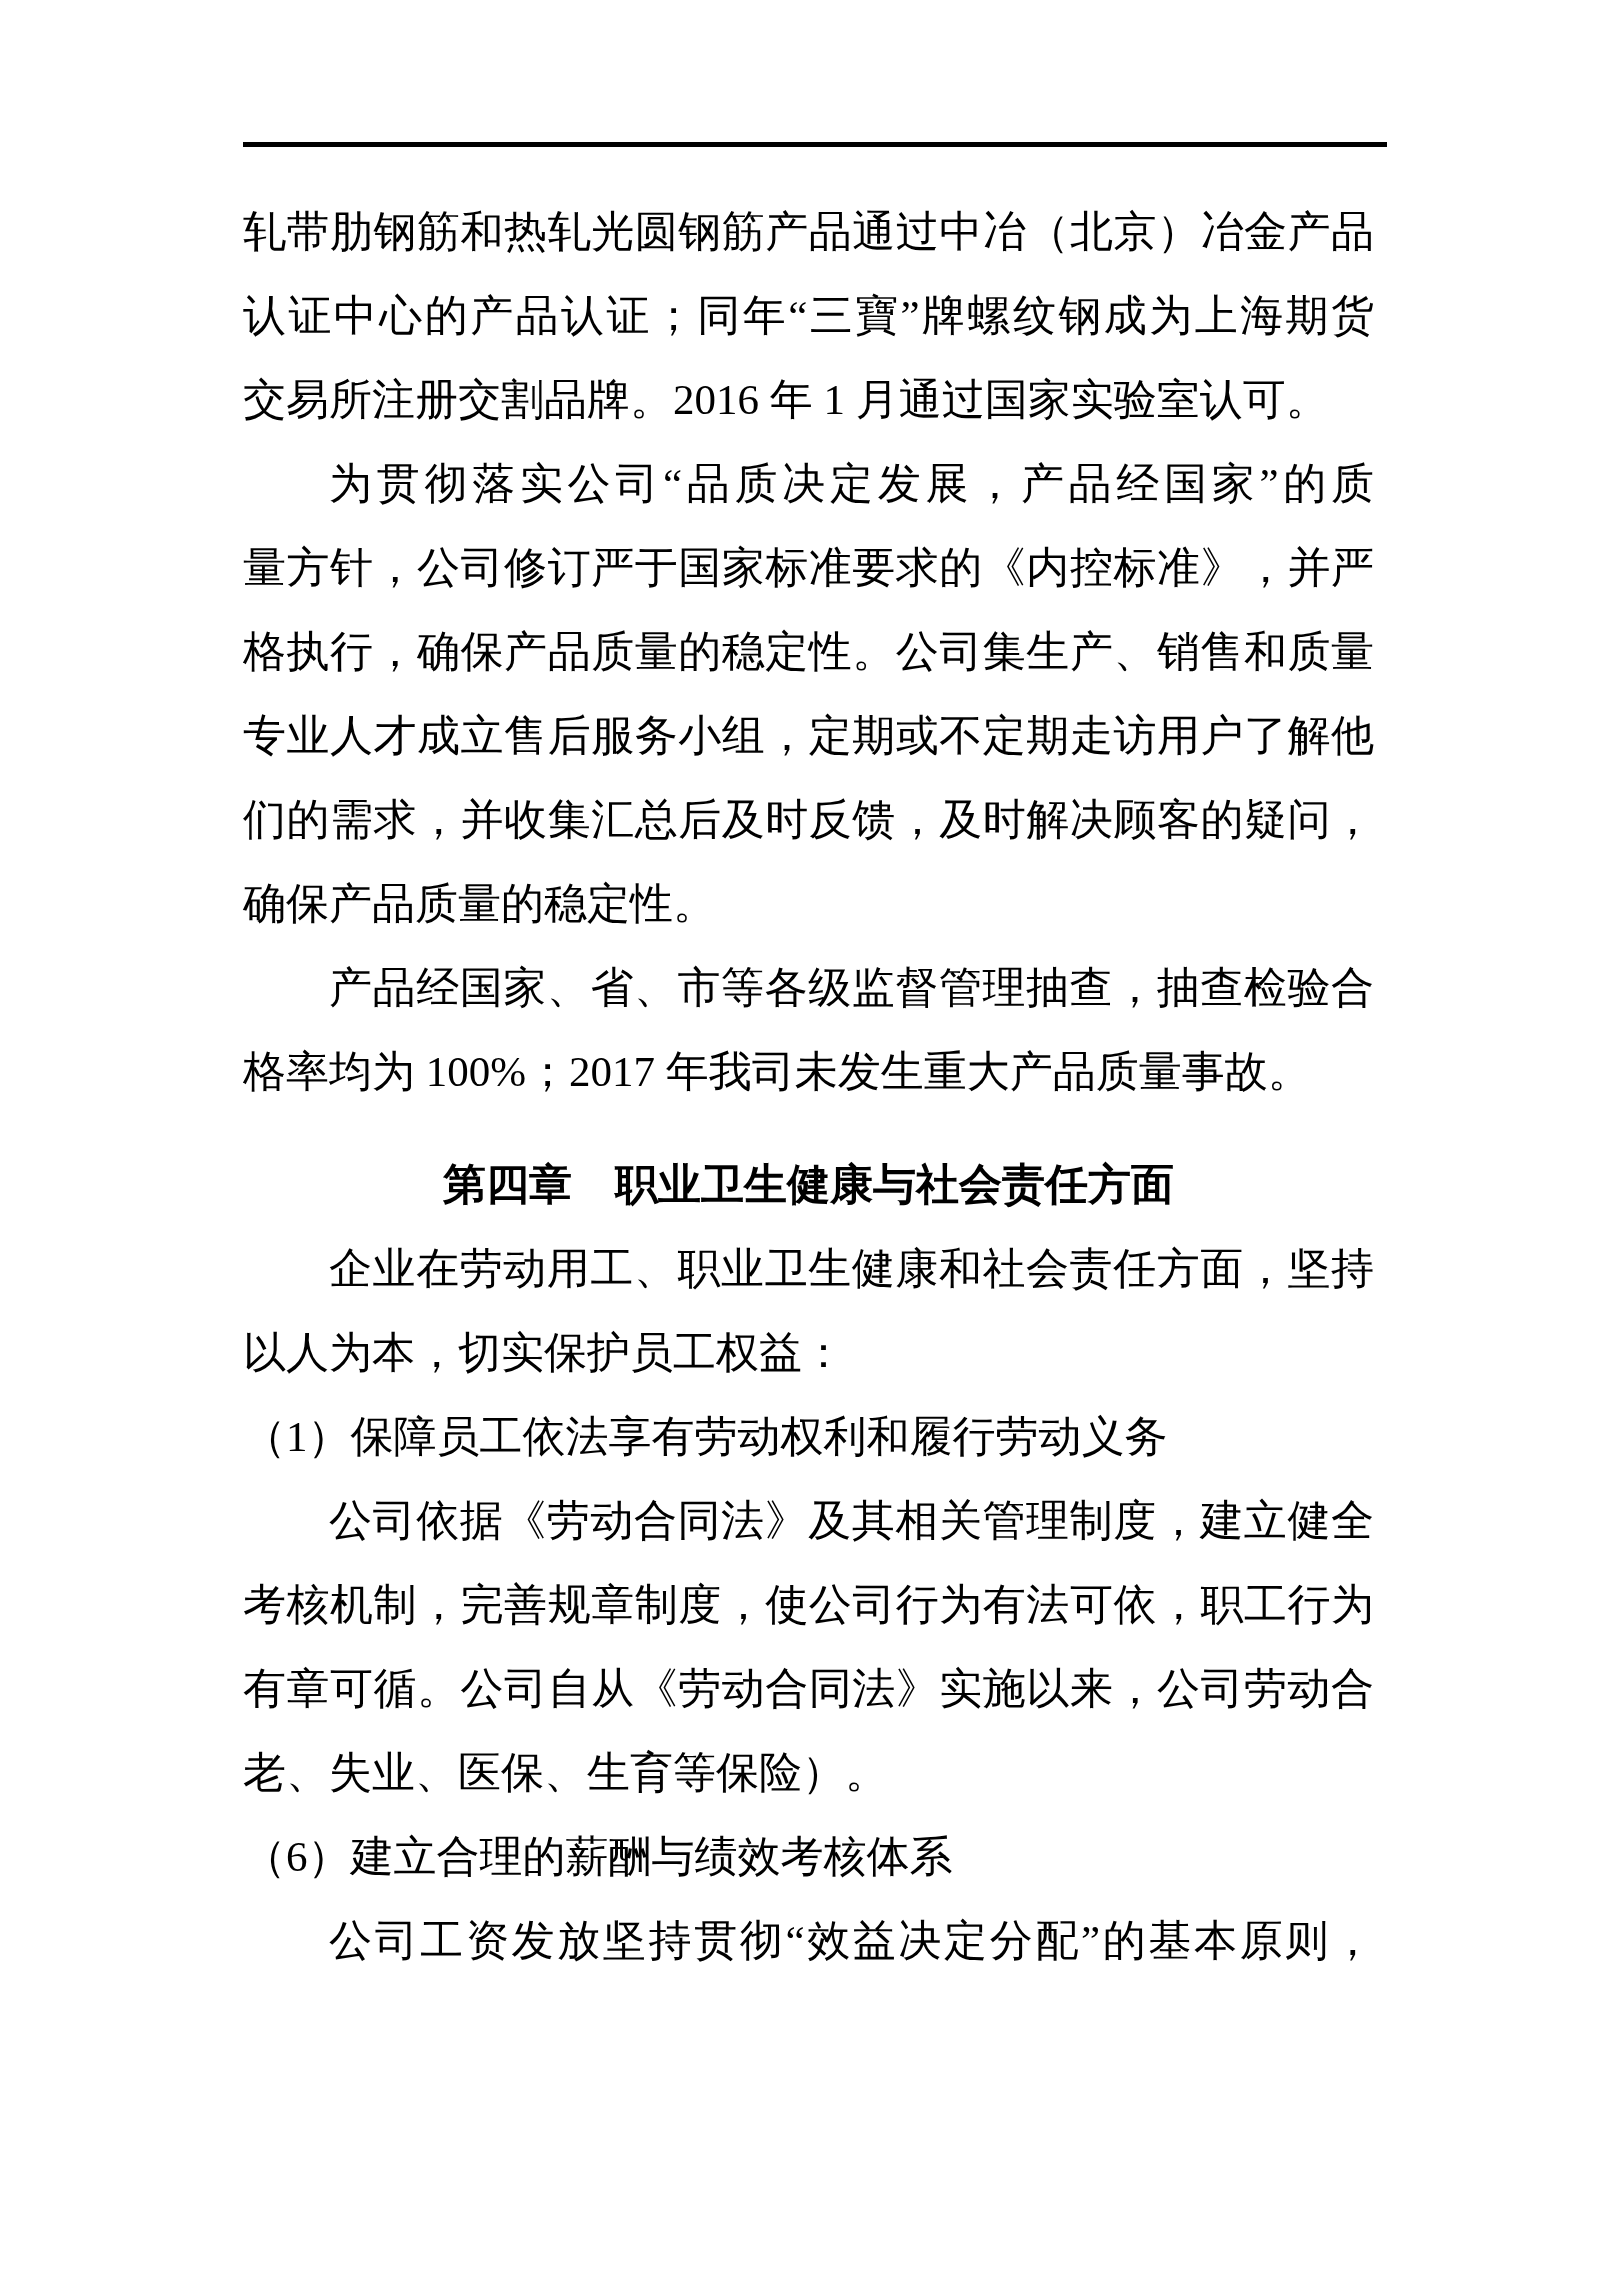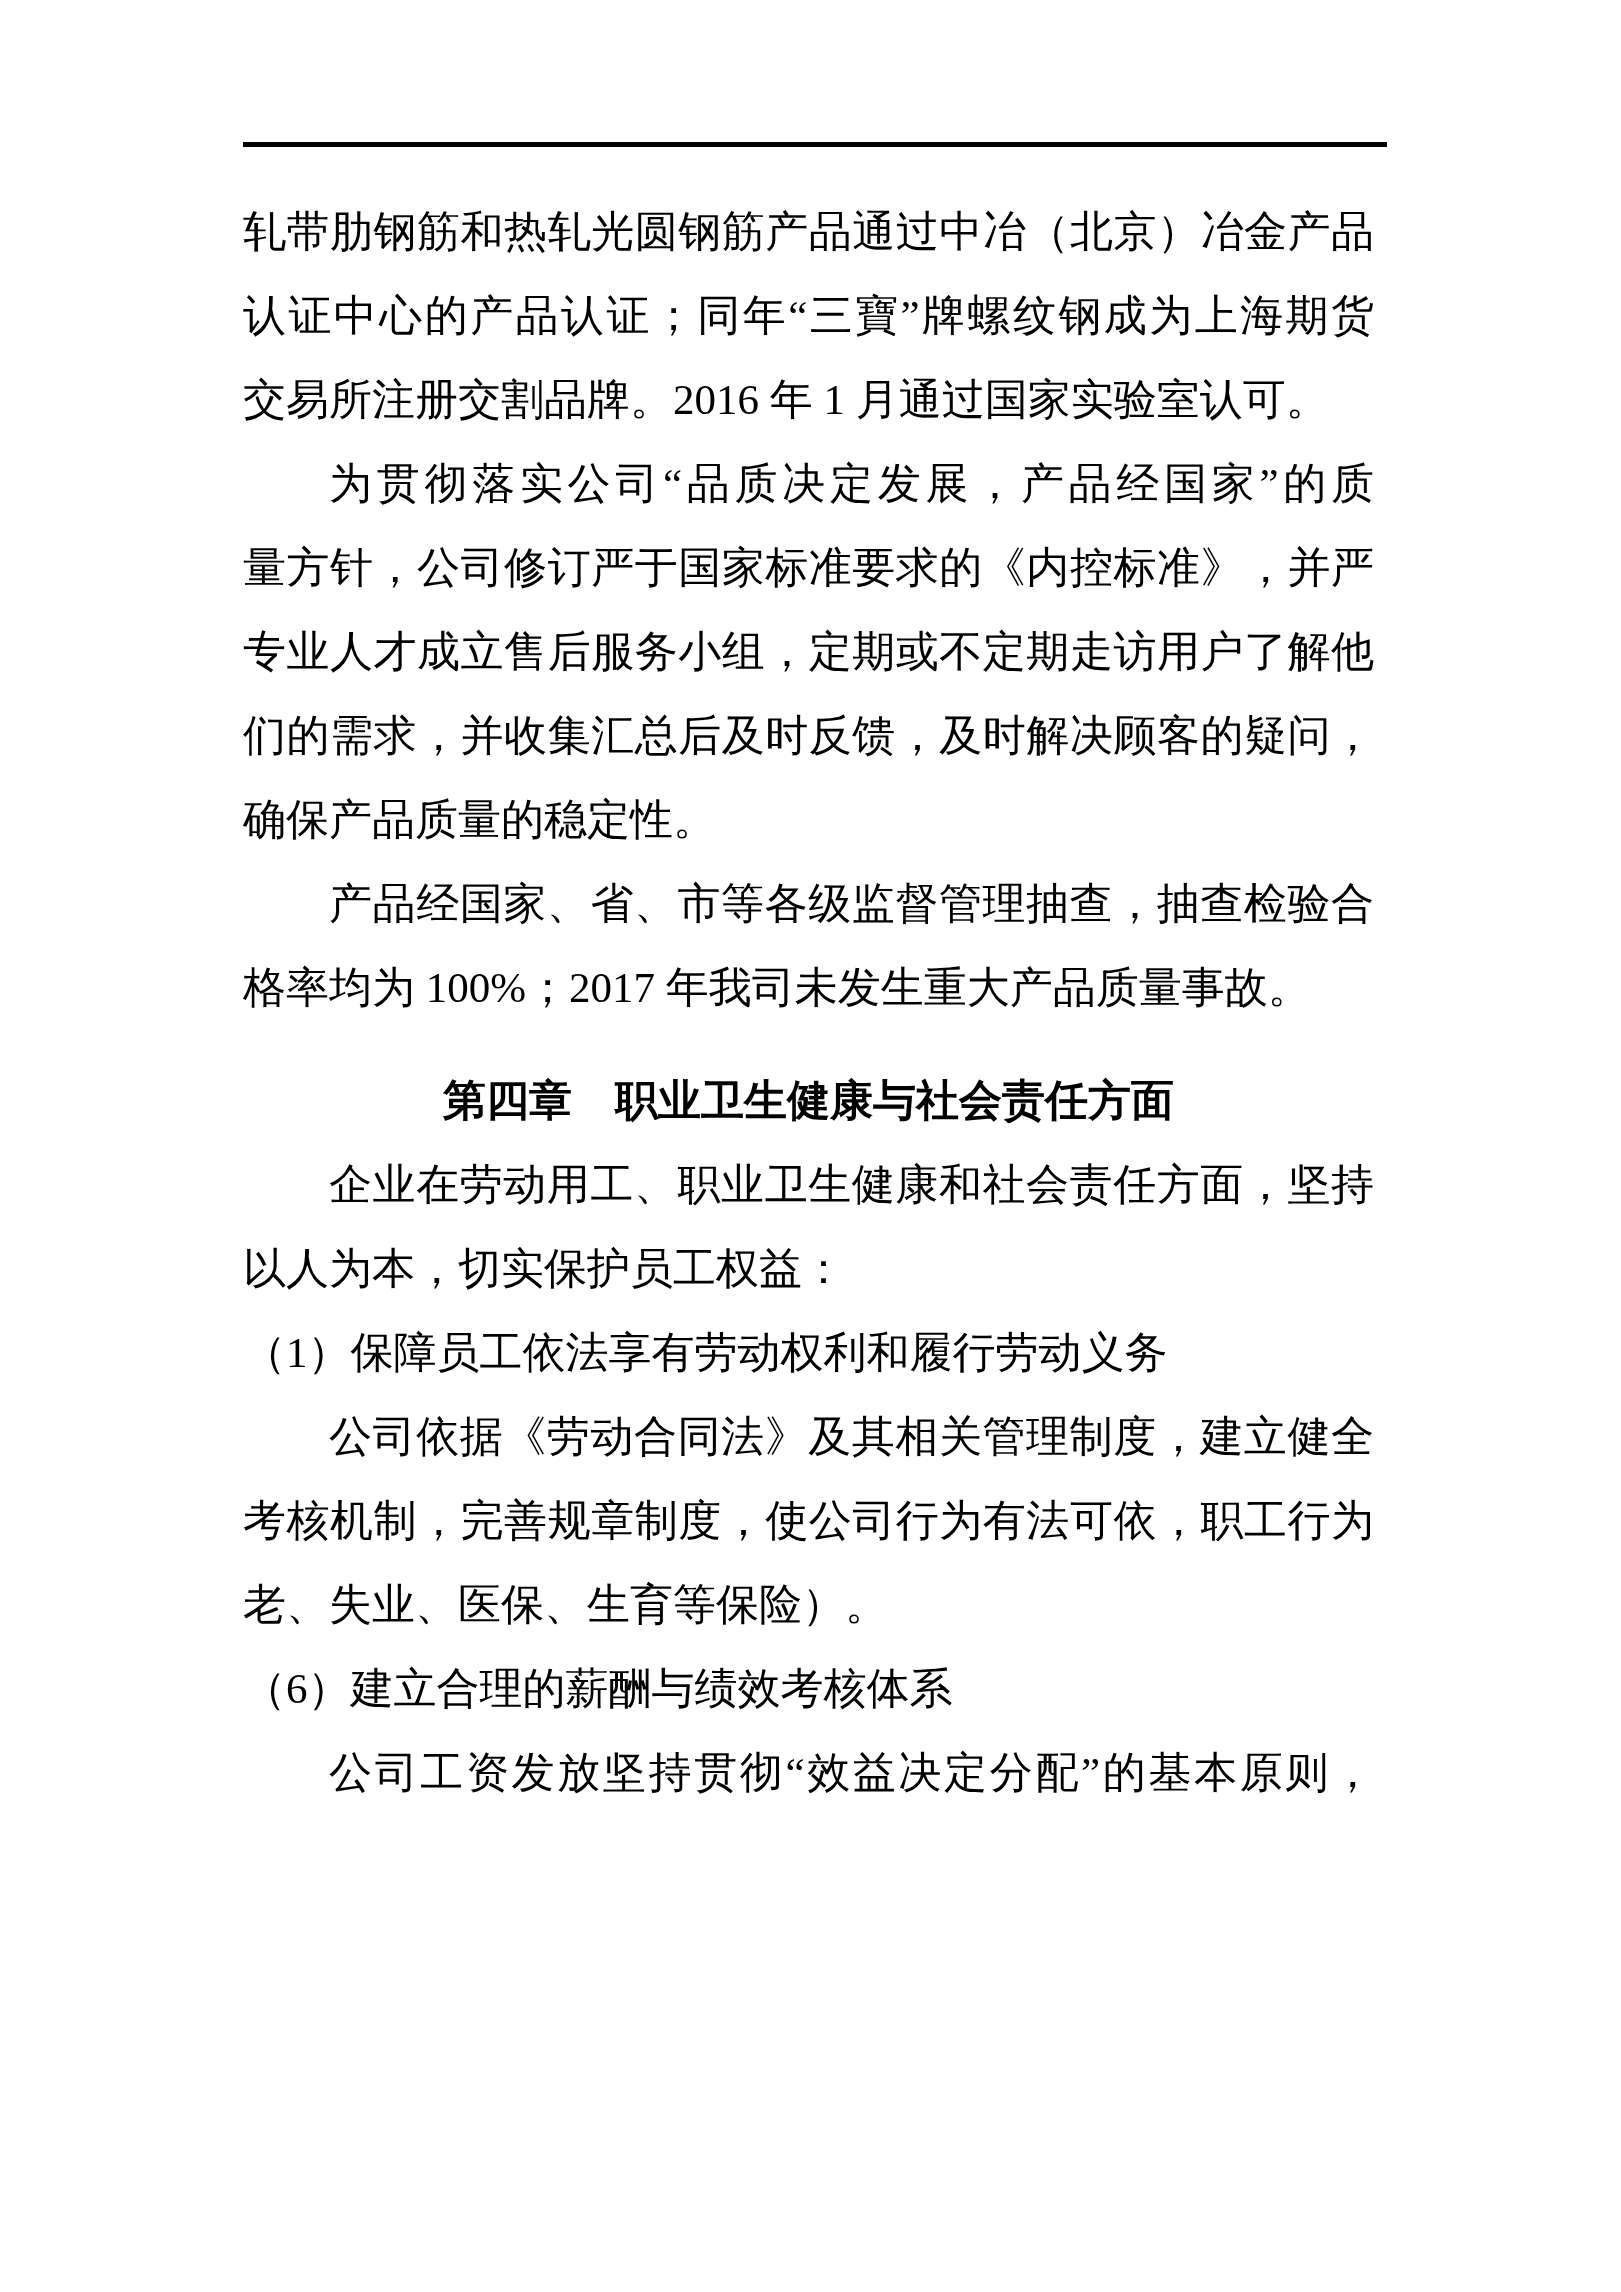--- a/index.html
+++ b/index.html
@@ -46,31 +46,33 @@
 
 <div class="page">
   <div class="header-rule"></div>
 
   <div class="content">
     <div class="line j">轧带肋钢筋和热轧光圆钢筋产品通过中冶（北京）冶金产品</div>
     <div class="line j">认证中心的产品认证；同年“三寶”牌螺纹钢成为上海期货</div>
     <div class="line">交易所注册交割品牌。2016 年 1 月通过国家实验室认可。</div>
     <div class="line j ind">为贯彻落实公司“品质决定发展，产品经国家”的质</div>
     <div class="line j">量方针，公司修订严于国家标准要求的《内控标准》，并严</div>
+    <div class="line j">格执行，确保产品质量的稳定性。公司集生产、销售和质量</div>
     <div class="line j">专业人才成立售后服务小组，定期或不定期走访用户了解他</div>
     <div class="line j">们的需求，并收集汇总后及时反馈，及时解决顾客的疑问，</div>
     <div class="line">确保产品质量的稳定性。</div>
     <div class="line j ind">产品经国家、省、市等各级监督管理抽查，抽查检验合</div>
     <div class="line">格率均为 100%；2017 年我司未发生重大产品质量事故。</div>
 
     <div class="line heading">第四章　职业卫生健康与社会责任方面</div>
 
     <div class="line j ind">企业在劳动用工、职业卫生健康和社会责任方面，坚持</div>
     <div class="line">以人为本，切实保护员工权益：</div>
     <div class="line">（1）保障员工依法享有劳动权利和履行劳动义务</div>
     <div class="line j ind">公司依据《劳动合同法》及其相关管理制度，建立健全</div>
     <div class="line j">考核机制，完善规章制度，使公司行为有法可依，职工行为</div>
+    <div class="line j">有章可循。公司自从《劳动合同法》实施以来，公司劳动合</div>
     <div class="line">老、失业、医保、生育等保险）。</div>
     <div class="line">（6）建立合理的薪酬与绩效考核体系</div>
     <div class="line j ind">公司工资发放坚持贯彻“效益决定分配”的基本原则，</div>
   </div>
 </div>
 
 
 </body></html>

